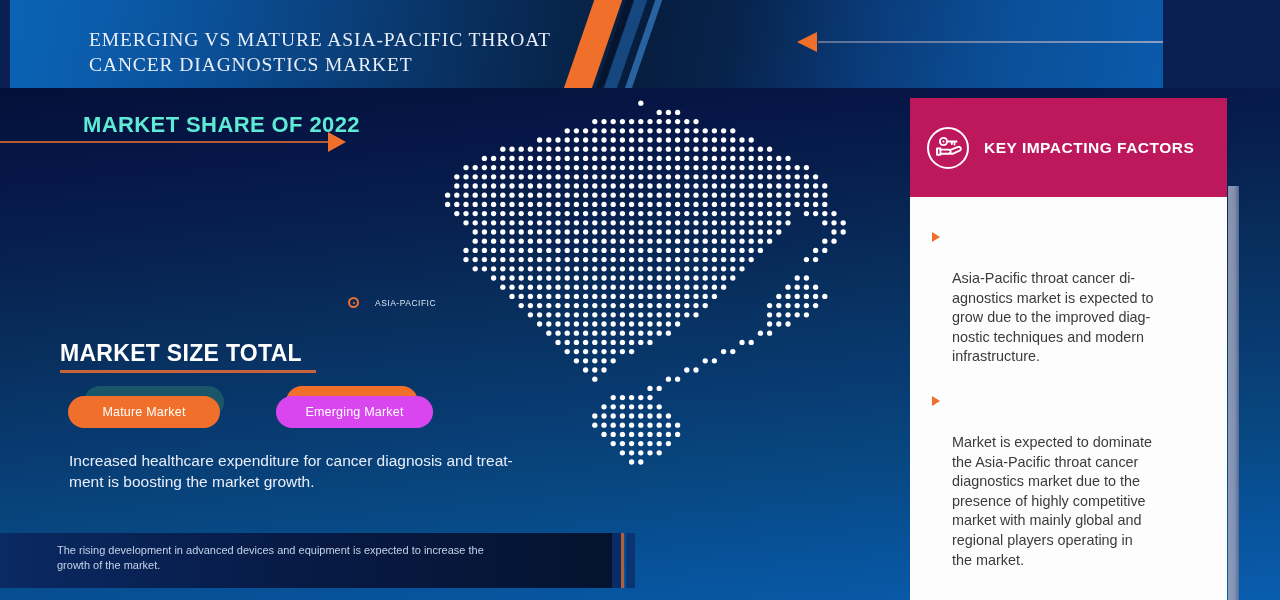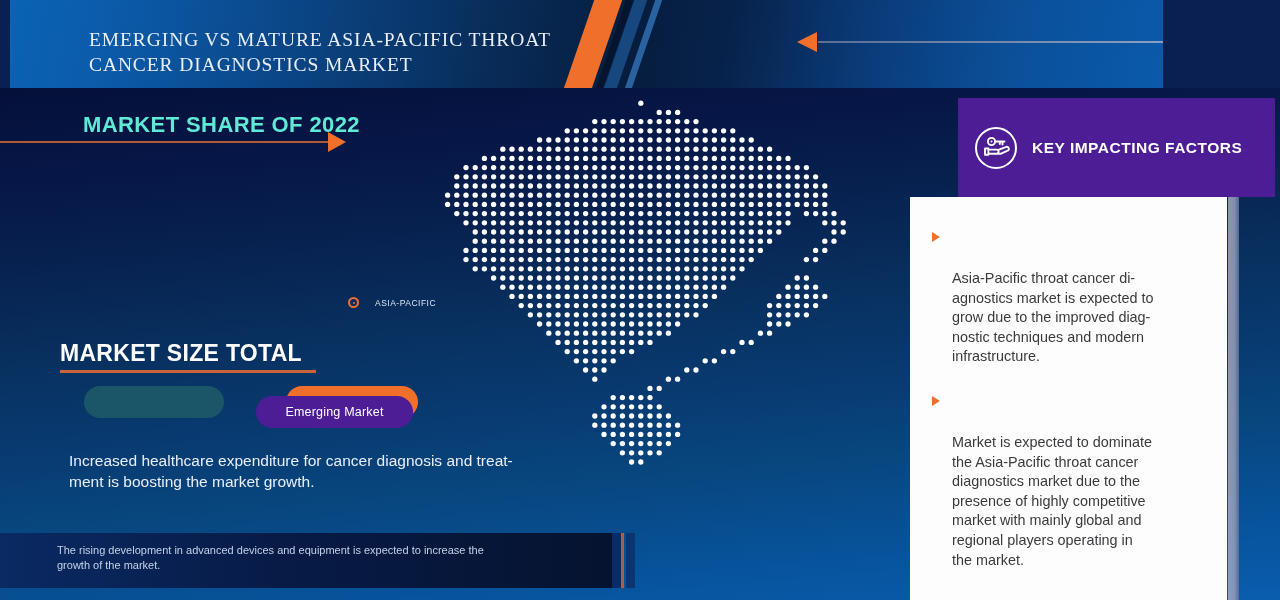--- a/index.html
+++ b/index.html
@@ -113,21 +113,21 @@
   }
   .mature-pill {
     left: 68px; top: 12px; width: 152px; background: #f0702b;
   }
   
   .emerging-back {
     position: absolute; left: 286px; top: 2px; width: 132px; height: 32px;
     background: #f0702b; border-radius: 16px;
   }
   .emerging-pill {
-    left: 256px; top: 12px; width: 157px; background: #4c1d95;
+    left: 276px; top: 12px; width: 157px; background: #d946ef;
   }
 
   
   .lead-text {
     position: absolute; left: 57px; top: 450px; width: 540px;
     font-size: 15.5px; line-height: 21px; color: #e8eefa; white-space: pre-line; margin-left: 12px;
   }
 
   
   .bottom-band {
@@ -142,22 +142,22 @@
   .band-bar2 { position: absolute; left: 621px; top: 533px; width: 3px; height: 55px; background: #b2603a; }
   .band-bar3 { position: absolute; left: 626px; top: 533px; width: 9px; height: 55px; background: #0b3473; }
 
   
   .panel-shadow {
     position: absolute; left: 1228px; top: 186px; width: 11px; height: 414px;
     background: linear-gradient(90deg, #9aa3bd 0%, #8f99b6 60%, #5d6e96 100%);
     opacity: .9;
   }
   .panel-head {
-    position: absolute; left: 958px; top: 98px; width: 317px; height: 99px;
-    background: #4c1d95; display: flex; align-items: center; padding-left: 16px;
+    position: absolute; left: 910px; top: 98px; width: 317px; height: 99px;
+    background: #be185d; display: flex; align-items: center; padding-left: 16px;
   }
   .panel-head-title {
     font-size: 15.5px; font-weight: 700; letter-spacing: 0.5px; color: #ffffff;
     margin-left: 14px;
   }
   .panel-body {
     position: absolute; left: 910px; top: 197px; width: 317px; height: 403px;
     background: #fdfdfd;
     padding: 28px 22px 0 22px;
   }
@@ -1052,20 +1052,21 @@
   <div class="asia-tag">
     <span class="asia-ring"></span>
     <span class="asia-text">ASIA-PACIFIC</span>
   </div>
 
   <div class="mst-title">MARKET SIZE TOTAL</div>
   <div class="mst-underline"></div>
 
   <div class="pill-row">
     <div class="mature-back"></div>
+    <div class="pill-base mature-pill">Mature Market</div>
     <div class="emerging-back"></div>
     <div class="pill-base emerging-pill">Emerging Market</div>
   </div>
 
   <div class="lead-text">Increased healthcare expenditure for cancer diagnosis and treat-
 ment is boosting the market growth.</div>
 
   <div class="bottom-band"></div>
   <div class="bottom-text">The rising development in advanced devices and equipment is expected to increase the
 growth of the market.</div>

